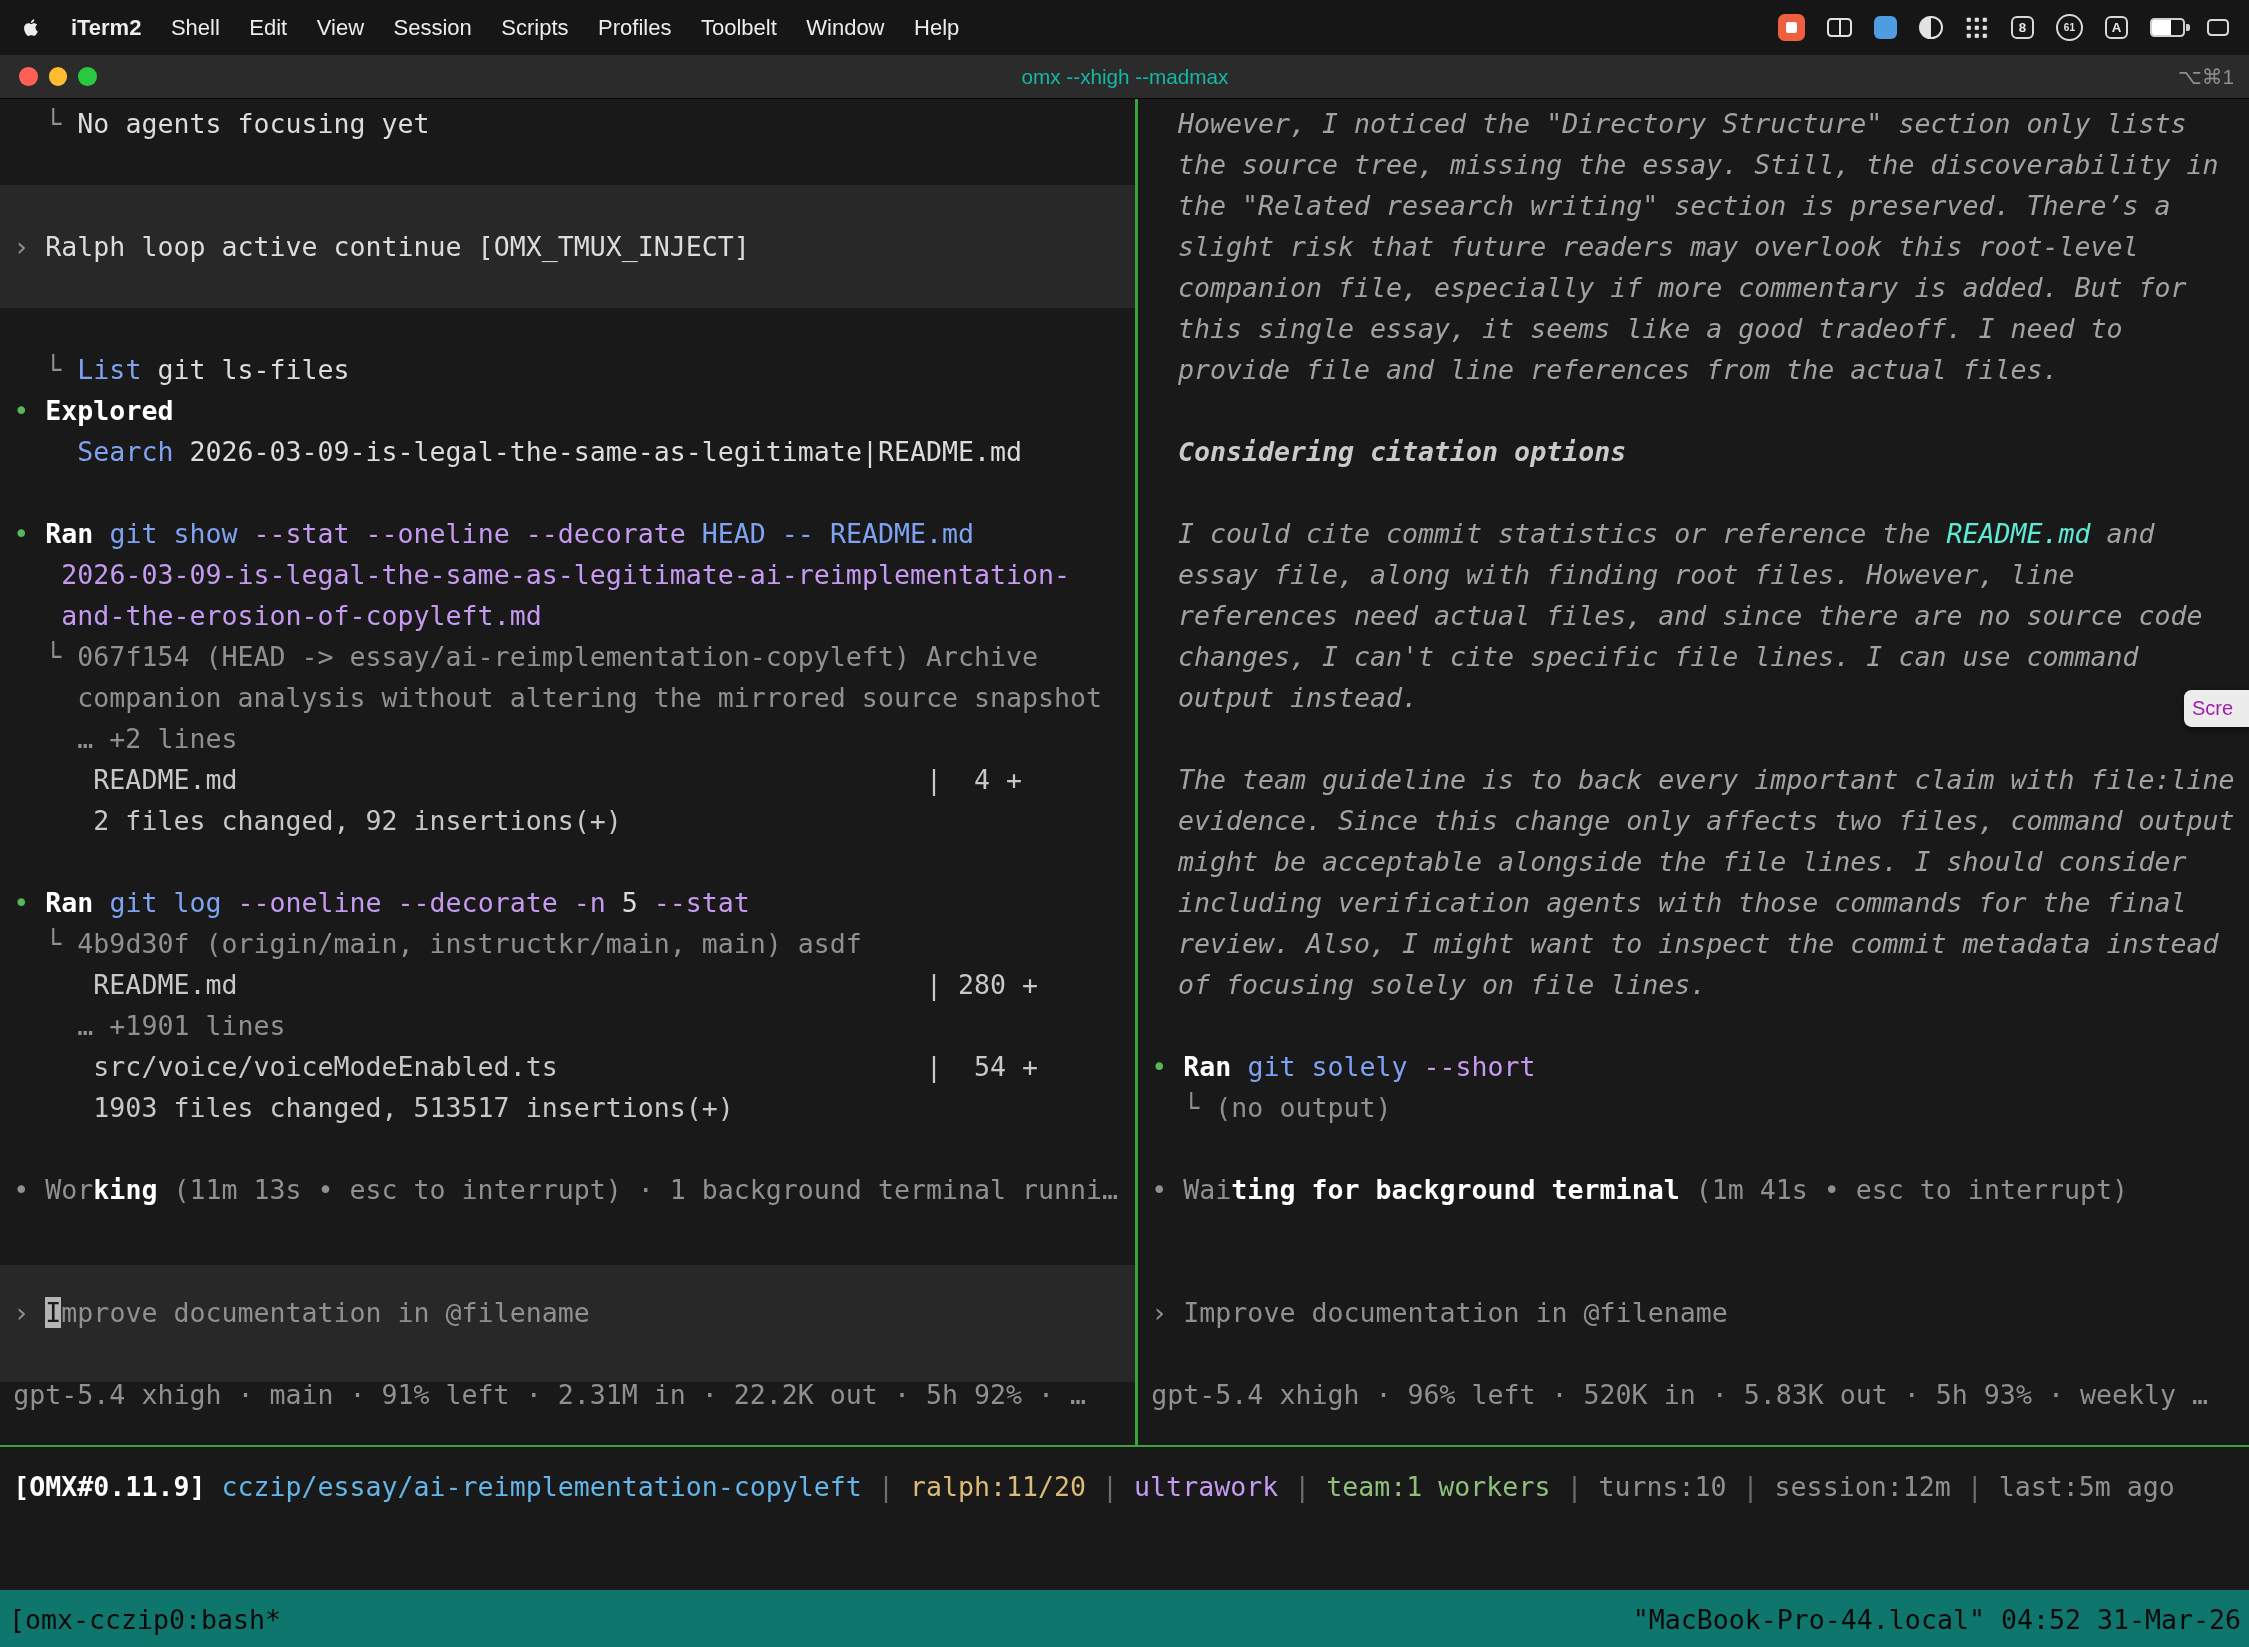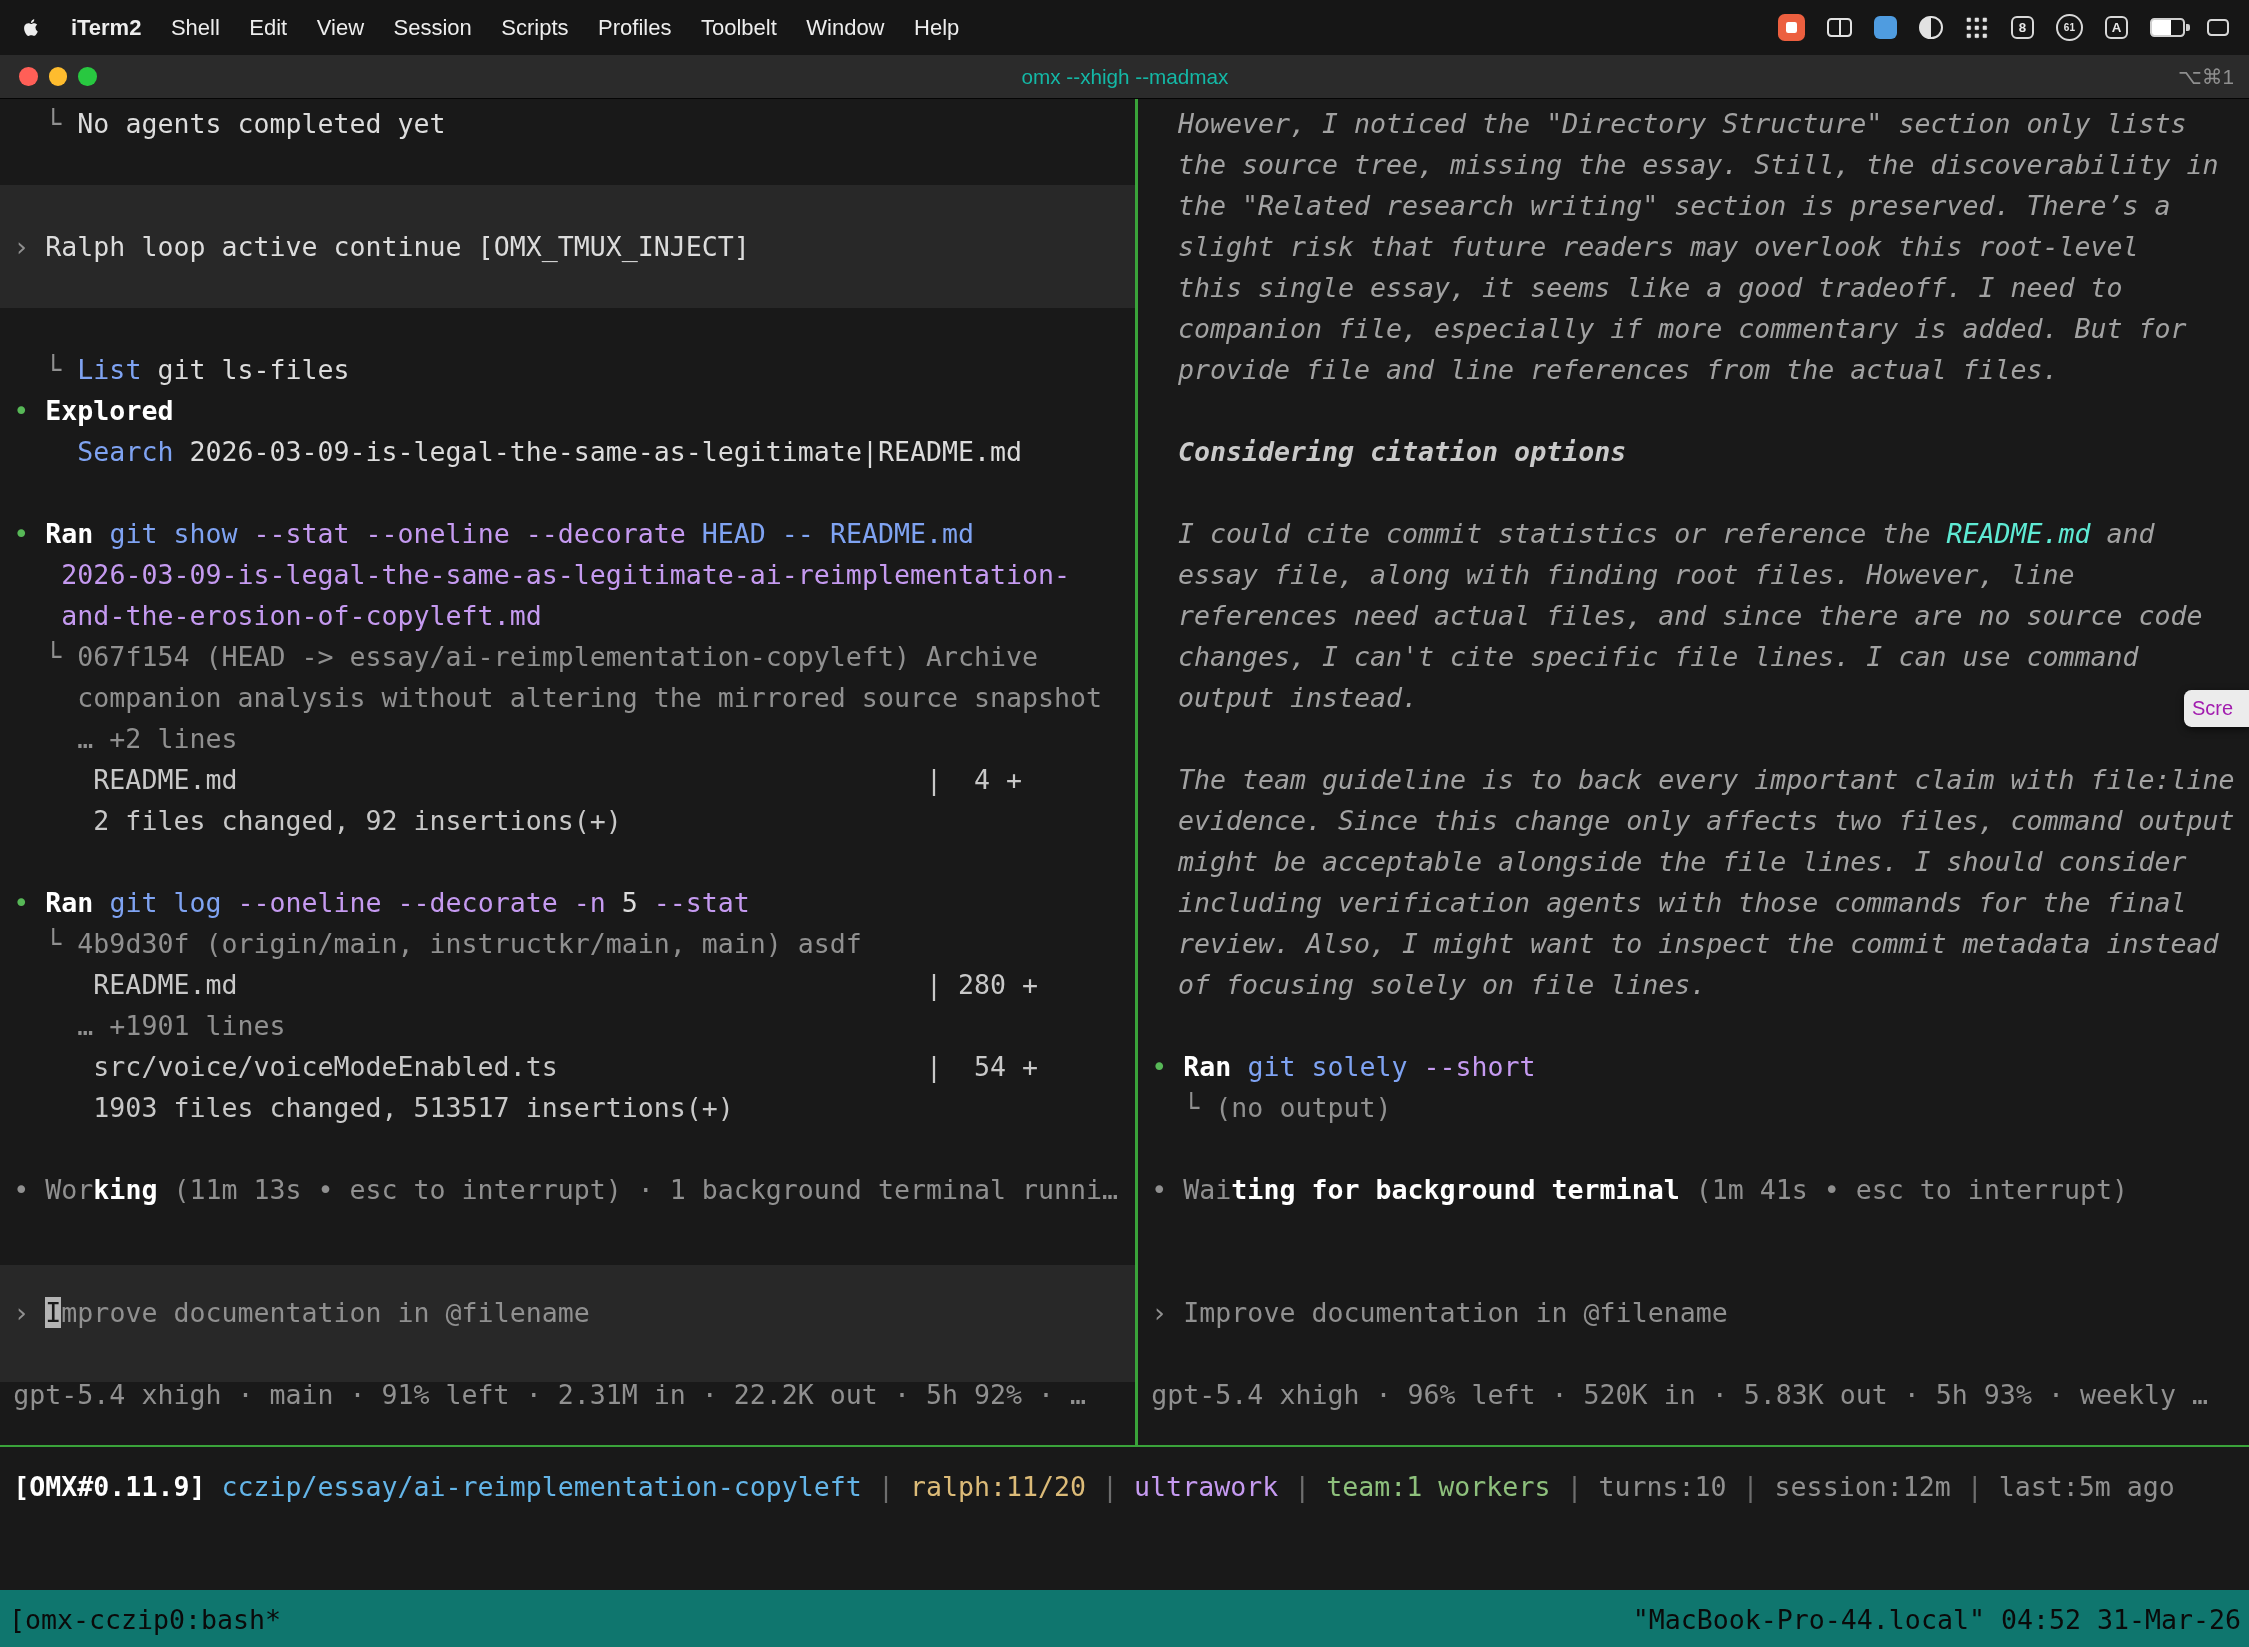--- a/index.html
+++ b/index.html
@@ -116,21 +116,21 @@
   </span>
   <span class="wtitle">omx --xhigh --madmax</span>
   <span class="wshort">⌥⌘1</span>
 </div>
 
 <div class="term">
   <div class="pane left">
     <div class="band band-ralph"></div>
     <div class="band band-input"></div>
     <div class="lines" id="left-lines">
-        <div class="tline"><span class="c-dim">  └ </span><span class="c-fg">No agents completed yet</span></div>
+        <div class="tline"><span class="c-dim">  └ </span><span class="c-fg">No agents focusing yet</span></div>
         <div class="tline"></div>
         <div class="tline"></div>
         <div class="tline"><span class="c-dim">› </span><span class="c-fg">Ralph loop active continue [OMX_TMUX_INJECT]</span></div>
         <div class="tline"></div>
         <div class="tline"></div>
         <div class="tline"><span class="c-dim">  └ </span><span class="c-blue">List</span><span class="c-fg"> git ls-files</span></div>
         <div class="tline"><span class="c-green">• </span><span class="c-bw">Explored</span></div>
         <div class="tline"><span class="c-fg">    </span><span class="c-blue">Search</span><span class="c-fg"> 2026-03-09-is-legal-the-same-as-legitimate|README.md</span></div>
         <div class="tline"></div>
         <div class="tline"><span class="c-green">• </span><span class="c-bw">Ran </span><span class="c-blue">git show </span><span class="c-mag">--stat --oneline --decorate </span><span class="c-blue">HEAD -- README.md</span></div>
@@ -157,22 +157,22 @@
         <div class="tline"><span class="c-dim">gpt-5.4 xhigh · main · 91% left · 2.31M in · 22.2K out · 5h 92% · …</span></div>
       </div>
   </div>
   <div class="divider"></div>
   <div class="pane right">
     <div class="lines" id="right-lines">
         <div class="tline para"><span class="c-it">However, I noticed the "Directory Structure" section only lists</span></div>
         <div class="tline para"><span class="c-it">the source tree, missing the essay. Still, the discoverability in</span></div>
         <div class="tline para"><span class="c-it">the "Related research writing" section is preserved. There’s a</span></div>
         <div class="tline para"><span class="c-it">slight risk that future readers may overlook this root-level</span></div>
+        <div class="tline para"><span class="c-it">companion file, especially if more commentary is added. But for</span></div>
         <div class="tline para"><span class="c-it">this single essay, it seems like a good tradeoff. I need to</span></div>
-        <div class="tline para"><span class="c-it">companion file, especially if more commentary is added. But for</span></div>
         <div class="tline para"><span class="c-it">provide file and line references from the actual files.</span></div>
         <div class="tline"></div>
         <div class="tline para"><span class="c-itb">Considering citation options</span></div>
         <div class="tline"></div>
         <div class="tline para"><span class="c-it">I could cite commit statistics or reference the </span><span class="c-itblue">README.md</span><span class="c-it"> and</span></div>
         <div class="tline para"><span class="c-it">essay file, along with finding root files. However, line</span></div>
         <div class="tline para"><span class="c-it">references need actual files, and since there are no source code</span></div>
         <div class="tline para"><span class="c-it">changes, I can't cite specific file lines. I can use command</span></div>
         <div class="tline para"><span class="c-it">output instead.</span></div>
         <div class="tline"></div>

